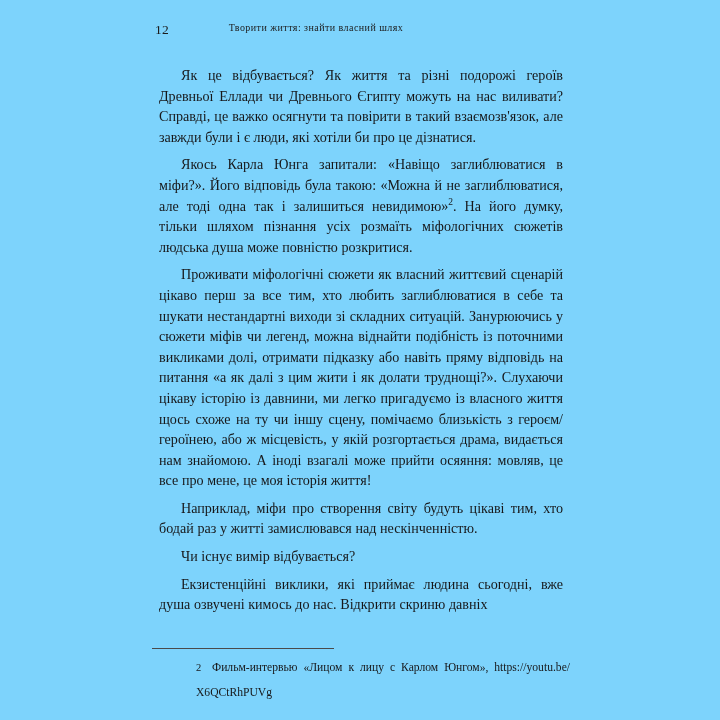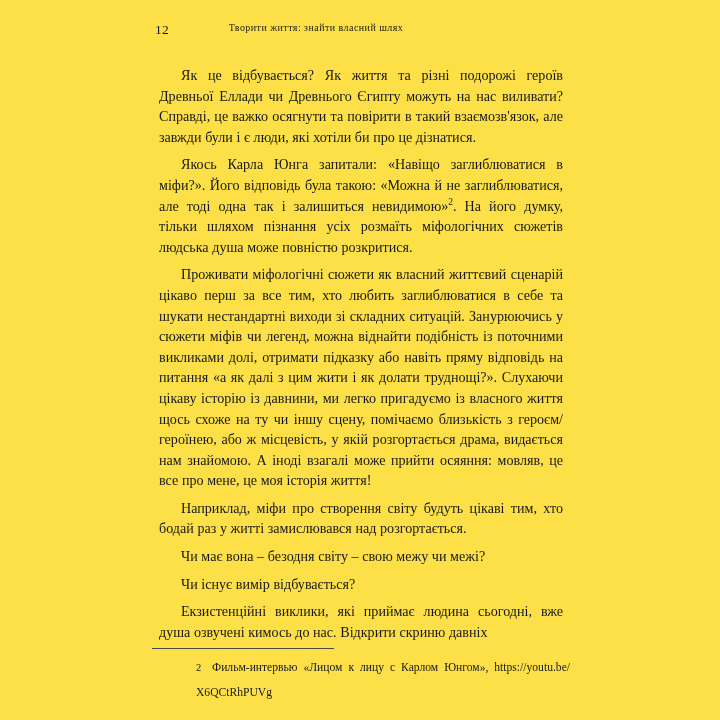--- a/index.html
+++ b/index.html
@@ -10,21 +10,21 @@
     width: 720px;
     height: 720px;
     background: #eceee9;
     font-family: "Liberation Serif", serif;
     overflow: hidden;
   }
   .page {
     position: relative;
     width: 720px;
     height: 720px;
-    background: #fde047;
+    background: #7dd3fc;
     box-sizing: border-box;
   }
   .header {
     position: absolute;
     top: 22px;
     left: 0;
     width: 720px;
     height: 20px;
     display: flex;
     align-items: baseline;
@@ -109,22 +109,21 @@
 
   <div class="header">
     <span class="folio">12</span>
     <span class="running-title">Творити життя: знайти власний шлях</span>
   </div>
 
   <div class="body-col">
     <p class="para">Як це відбувається? Як життя та різні подорожі героїв Древньої Еллади чи Древнього Єгипту можуть на нас вили­вати? Справді, це важко осягнути та повірити в такий вза­ємозв'язок, але завжди були і є люди, які хотіли би про це дізнатися.</p>
     <p class="para">Якось Карла Юнга запитали: «Навіщо заглиблюватися в міфи?». Його відповідь була такою: «Можна й не заглиблю­ватися, але тоді одна так і залишиться невидимою»<sup>2</sup>. На його думку, тільки шляхом пізнання усіх розмаїть міфологічних сюжетів людська душа може повністю розкритися.</p>
     <p class="para">Проживати міфологічні сюжети як власний життєвий сценарій цікаво перш за все тим, хто любить заглиблюва­тися в себе та шукати нестандартні виходи зі складних си­туацій. Занурюючись у сюжети міфів чи легенд, можна від­найти подібність із поточними викликами долі, отримати підказку або навіть пряму відповідь на питання «а як далі з цим жити і як долати труднощі?». Слухаючи цікаву історію із давнини, ми легко пригадуємо із власного життя щось схоже на ту чи іншу сцену, помічаємо близькість з героєм/ героїнею, або ж місцевість, у якій розгортається драма, ви­дається нам знайомою. А іноді взагалі може прийти осяян­ня: мовляв, це все про мене, це моя історія життя!</p>
-    <p class="para nolast">Наприклад, міфи про створення світу будуть цікаві тим, хто бодай раз у житті замислювався над розгортається.</p>
-    <p class="para nolast">Чи має вона – безодня світу – свою межу чи межі?</p>
+    <p class="para nolast">Наприклад, міфи про створення світу будуть цікаві тим, хто бодай раз у житті замислювався над нескінченністю.</p>
     <p class="para nolast">Чи існує вимір відбувається?</p>
     <p class="para">Екзистенційні виклики, які приймає людина сьогодні, вже душа озвучені кимось до нас. Відкрити скриню давніх</p>
   </div>
 
   <div class="footnote-wrap">
     <div class="footnote-rule"></div>
     <div class="footnote">
       <span class="fn-num">2</span><span class="fn-text">Фильм-интервью «Лицом к лицу с Карлом Юнгом», https://youtu.be/ X6QCtRhPUVg</span>
     </div>
   </div>

